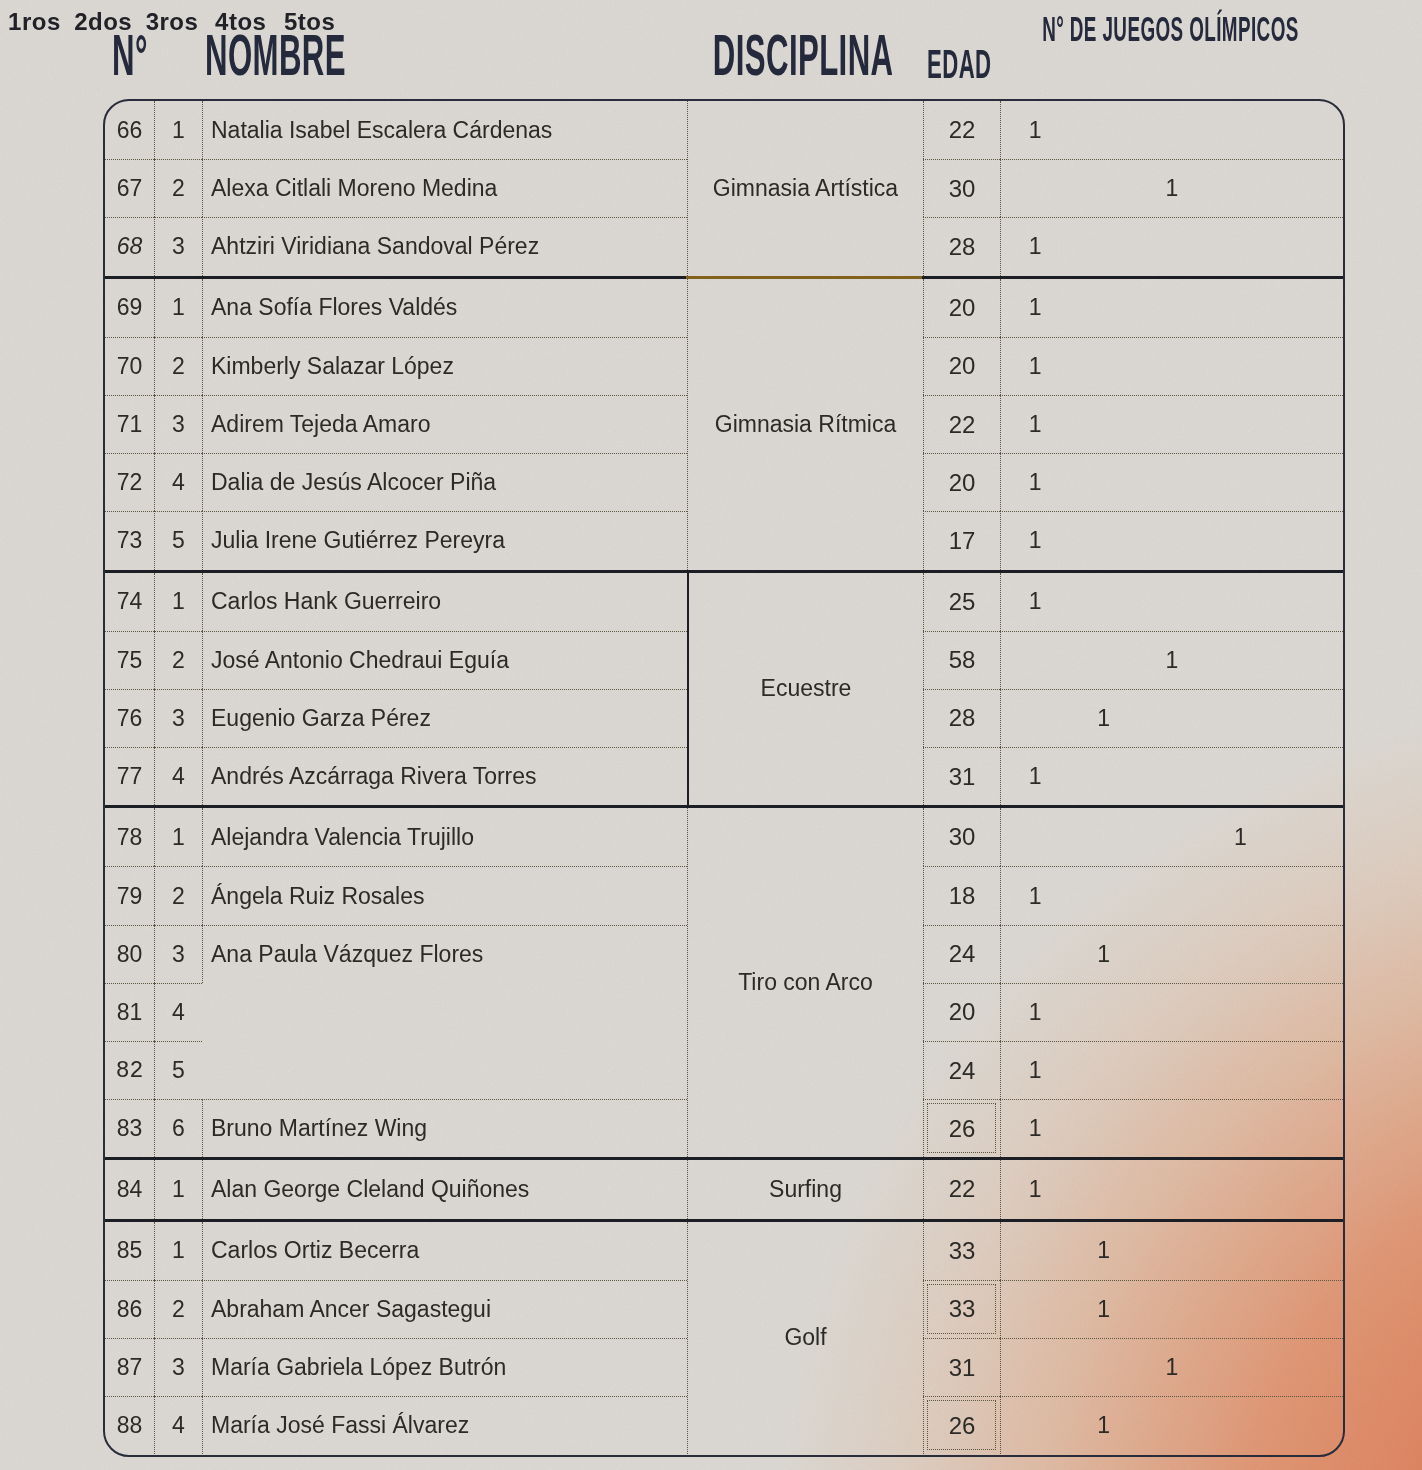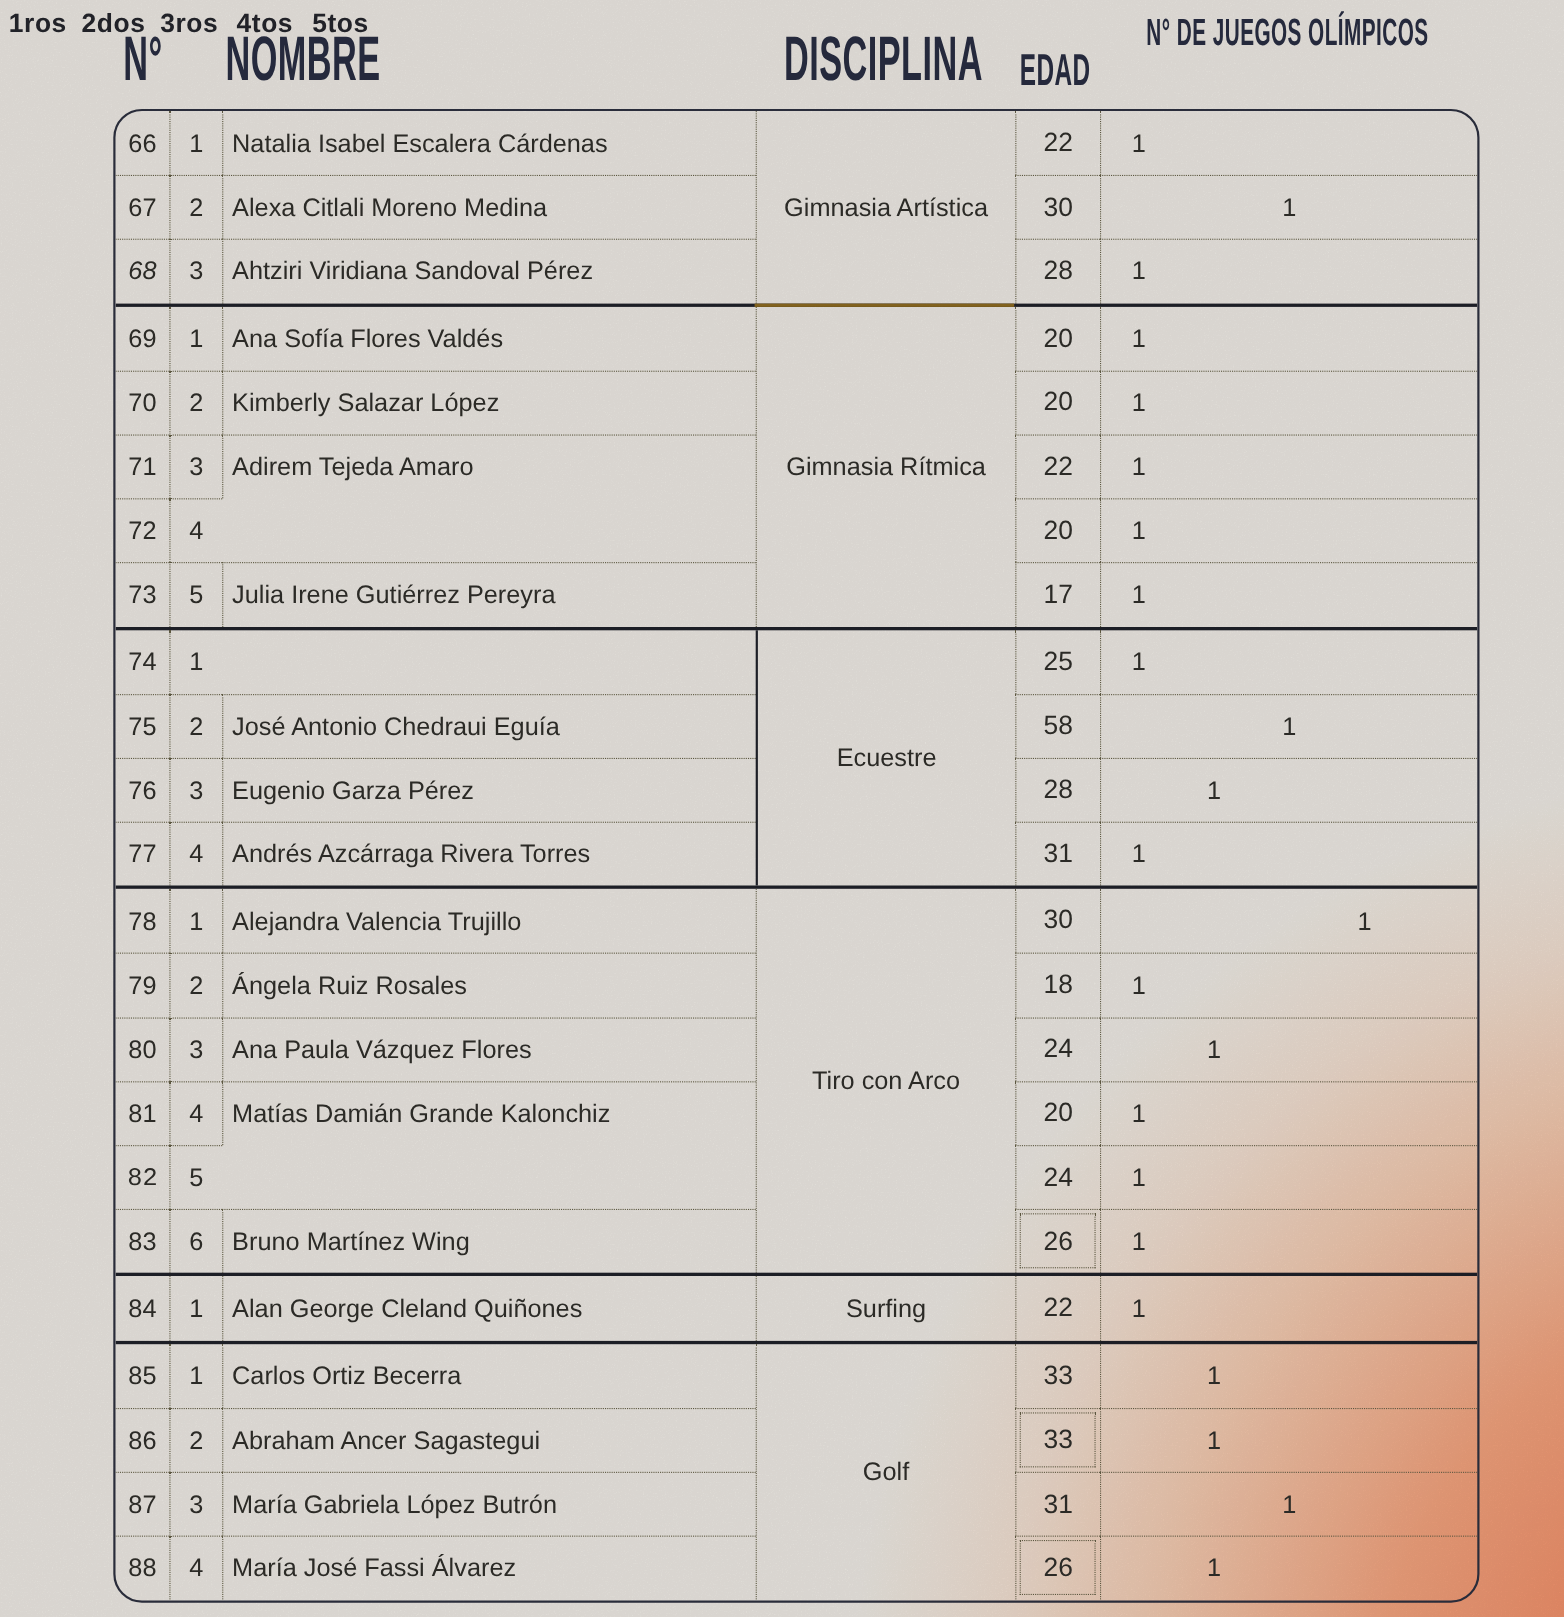--- a/index.html
+++ b/index.html
@@ -124,20 +124,21 @@
       <div class="cell c-seq" style="grid-area: 1 / 2;">1</div>
       <div class="cell c-name" style="grid-area: 1 / 3;">Ana Sofía Flores Valdés</div>
       <div class="cell c-no rt" style="grid-area: 2 / 1;">70</div>
       <div class="cell c-seq rt" style="grid-area: 2 / 2;">2</div>
       <div class="cell c-name rt" style="grid-area: 2 / 3;">Kimberly Salazar López</div>
       <div class="cell c-no rt" style="grid-area: 3 / 1;">71</div>
       <div class="cell c-seq rt" style="grid-area: 3 / 2;">3</div>
       <div class="cell c-name rt" style="grid-area: 3 / 3;">Adirem Tejeda Amaro</div>
       <div class="cell c-no rt" style="grid-area: 4 / 1;">72</div>
       <div class="cell c-seq rt" style="grid-area: 4 / 2;">4</div>
+      <div class="cell c-name rt" style="grid-area: 4 / 3;">Dalia de Jesús Alcocer Piña</div>
       <div class="cell c-no rt" style="grid-area: 5 / 1;">73</div>
       <div class="cell c-seq rt" style="grid-area: 5 / 2;">5</div>
       <div class="cell c-name rt" style="grid-area: 5 / 3;">Julia Irene Gutiérrez Pereyra</div>
       <div class="cell c-disc" style="grid-area: 1 / 4 / span 5;">Gimnasia Rítmica</div>
       <div class="cell c-edad" style="grid-area: 1 / 5;">20</div>
       <div class="cell c-jue" style="grid-area: 1 / 6;">
         <div class="slot">1</div>
         <div class="slot"></div>
         <div class="slot"></div>
         <div class="slot"></div>
@@ -172,20 +173,21 @@
         <div class="slot">1</div>
         <div class="slot"></div>
         <div class="slot"></div>
         <div class="slot"></div>
         <div class="slot"></div>
       </div>
     </div>
     <div class="group solid-left" style="grid-template-rows: repeat(4, var(--rowh));">
       <div class="cell c-no" style="grid-area: 1 / 1;">74</div>
       <div class="cell c-seq" style="grid-area: 1 / 2;">1</div>
+      <div class="cell c-name" style="grid-area: 1 / 3;">Carlos Hank Guerreiro</div>
       <div class="cell c-no rt" style="grid-area: 2 / 1;">75</div>
       <div class="cell c-seq rt" style="grid-area: 2 / 2;">2</div>
       <div class="cell c-name rt" style="grid-area: 2 / 3;">José Antonio Chedraui Eguía</div>
       <div class="cell c-no rt" style="grid-area: 3 / 1;">76</div>
       <div class="cell c-seq rt" style="grid-area: 3 / 2;">3</div>
       <div class="cell c-name rt" style="grid-area: 3 / 3;">Eugenio Garza Pérez</div>
       <div class="cell c-no rt" style="grid-area: 4 / 1;">77</div>
       <div class="cell c-seq rt" style="grid-area: 4 / 2;">4</div>
       <div class="cell c-name rt" style="grid-area: 4 / 3;">Andrés Azcárraga Rivera Torres</div>
       <div class="cell c-disc" style="grid-area: 1 / 4 / span 4;">Ecuestre</div>
@@ -227,21 +229,20 @@
       <div class="cell c-seq" style="grid-area: 1 / 2;">1</div>
       <div class="cell c-name" style="grid-area: 1 / 3;">Alejandra Valencia Trujillo</div>
       <div class="cell c-no rt" style="grid-area: 2 / 1;">79</div>
       <div class="cell c-seq rt" style="grid-area: 2 / 2;">2</div>
       <div class="cell c-name rt" style="grid-area: 2 / 3;">Ángela Ruiz Rosales</div>
       <div class="cell c-no rt" style="grid-area: 3 / 1;">80</div>
       <div class="cell c-seq rt" style="grid-area: 3 / 2;">3</div>
       <div class="cell c-name rt" style="grid-area: 3 / 3;">Ana Paula Vázquez Flores</div>
       <div class="cell c-no rt" style="grid-area: 4 / 1;">81</div>
       <div class="cell c-seq rt" style="grid-area: 4 / 2;">4</div>
-      <div class="cell c-name rt" style="grid-area: 4 / 3;">Matías Damián Grande Kalonchiz</div>
       <div class="cell c-no rt" style="grid-area: 5 / 1; font-family: Liberation Mono, monospace;">82</div>
       <div class="cell c-seq rt" style="grid-area: 5 / 2;">5</div>
       <div class="cell c-no rt" style="grid-area: 6 / 1;">83</div>
       <div class="cell c-seq rt" style="grid-area: 6 / 2;">6</div>
       <div class="cell c-name rt" style="grid-area: 6 / 3;">Bruno Martínez Wing</div>
       <div class="cell c-disc" style="grid-area: 1 / 4 / span 6;">Tiro con Arco</div>
       <div class="cell c-edad" style="grid-area: 1 / 5;">30</div>
       <div class="cell c-jue" style="grid-area: 1 / 6;">
         <div class="slot"></div>
         <div class="slot"></div>

